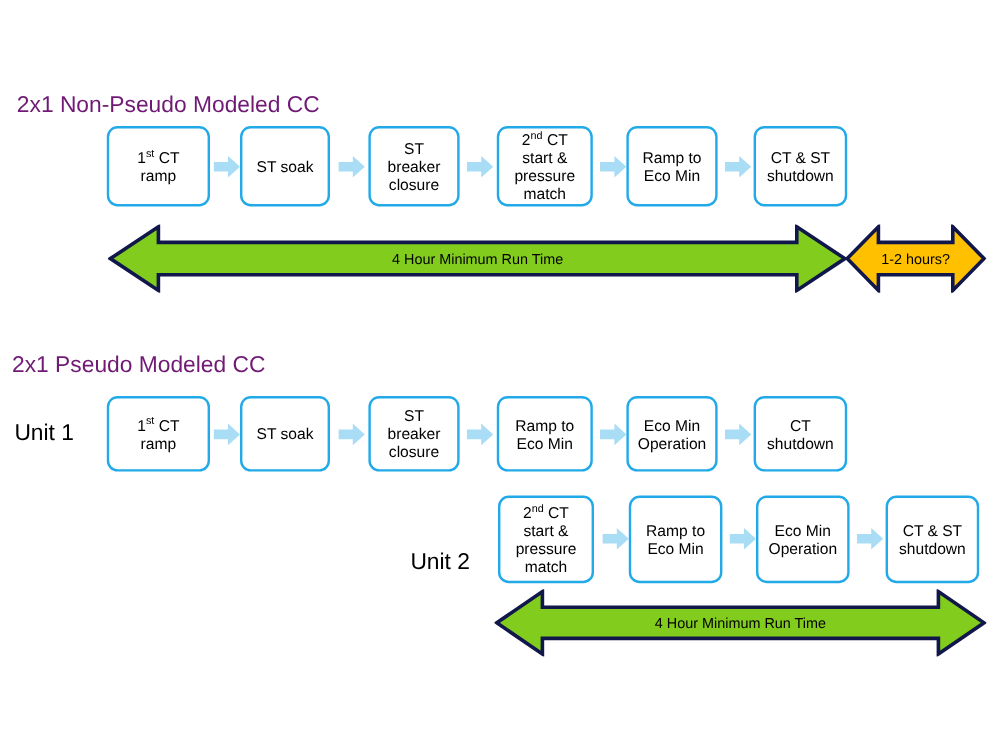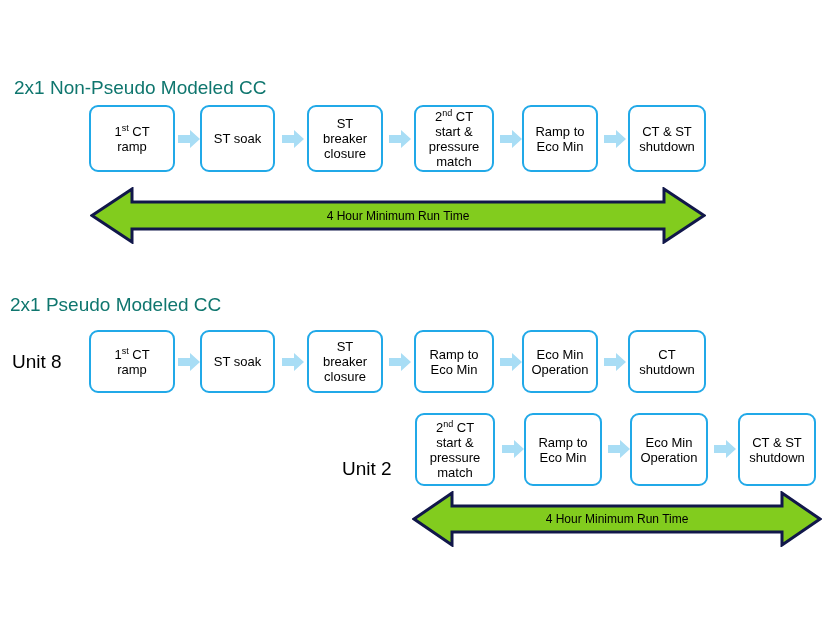--- a/index.html
+++ b/index.html
@@ -17,21 +17,21 @@
     height: 620px;
     background: #ffffff;
     overflow: hidden;
   }
 
   
   .section-title {
     position: absolute;
     font-size: 19px;
     line-height: 22px;
-    color: #0f766e;
+    color: #701a75;
     white-space: nowrap;
   }
   .unit-label {
     position: absolute;
     font-size: 19px;
     line-height: 22px;
     color: #000000;
     white-space: nowrap;
   }
 
@@ -160,24 +160,30 @@
     </span>
   </div>
 
   <div class="bigarrow" style="left:90px; top:187px; width:616px; height:57px;">
     <svg width="616" height="57" viewBox="0 0 616 57" preserveAspectRatio="none">
       <path d="M2 28.5 L42 2 L42 15 L574 15 L574 2 L614 28.5 L574 55 L574 42 L42 42 L42 55 Z" fill="#82CC1E" stroke="#11174A" stroke-width="3" stroke-linejoin="miter"></path>
     </svg>
     <div class="alabel">4 Hour Minimum Run Time</div>
   </div>
 
+  <div class="bigarrow" style="left:704px; top:187px; width:118px; height:57px;">
+    <svg width="118" height="57" viewBox="0 0 118 57" preserveAspectRatio="none">
+      <path d="M2 28.5 L28 2 L28 15 L90 15 L90 2 L116 28.5 L90 55 L90 42 L28 42 L28 55 Z" fill="#FFC000" stroke="#11174A" stroke-width="3" stroke-linejoin="miter"></path>
+    </svg>
+    <div class="alabel">1-2 hours?</div>
+  </div>
 
   <div class="section-title" style="left:10px; top:294px;">2x1 Pseudo Modeled CC</div>
 
-  <div class="unit-label" style="left:12px; top:351px;">Unit 8</div>
+  <div class="unit-label" style="left:12px; top:351px;">Unit 1</div>
 
   <div class="pbox" style="left:89px; top:330px; width:86px; height:63px;">
     <span class="txt">
       <span>1<sup>st</sup> CT</span><br>
       <span>ramp</span>
     </span>
   </div>
   <div class="conn" style="left:178px; top:353px;">
     <svg width="22" height="18" viewBox="0 0 22 18">
         <path d="M0 5 H12 V0 L22 9 L12 18 V13 H0 Z" fill="#A8DDF5"></path>

